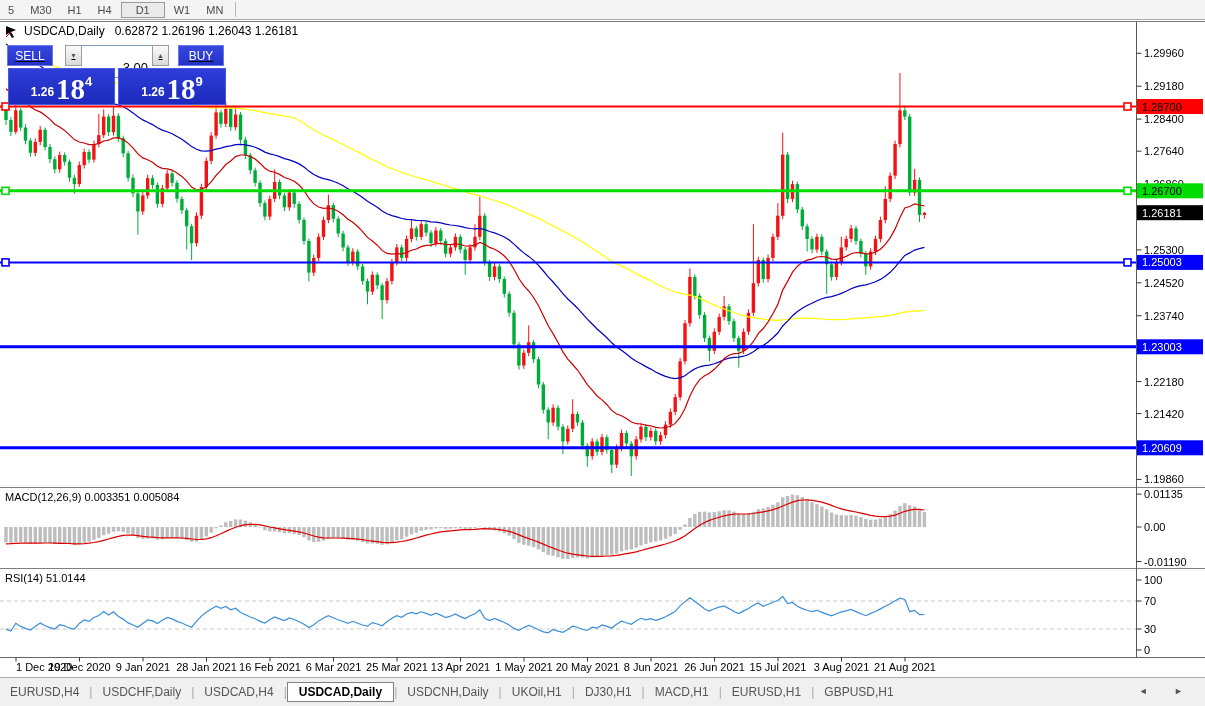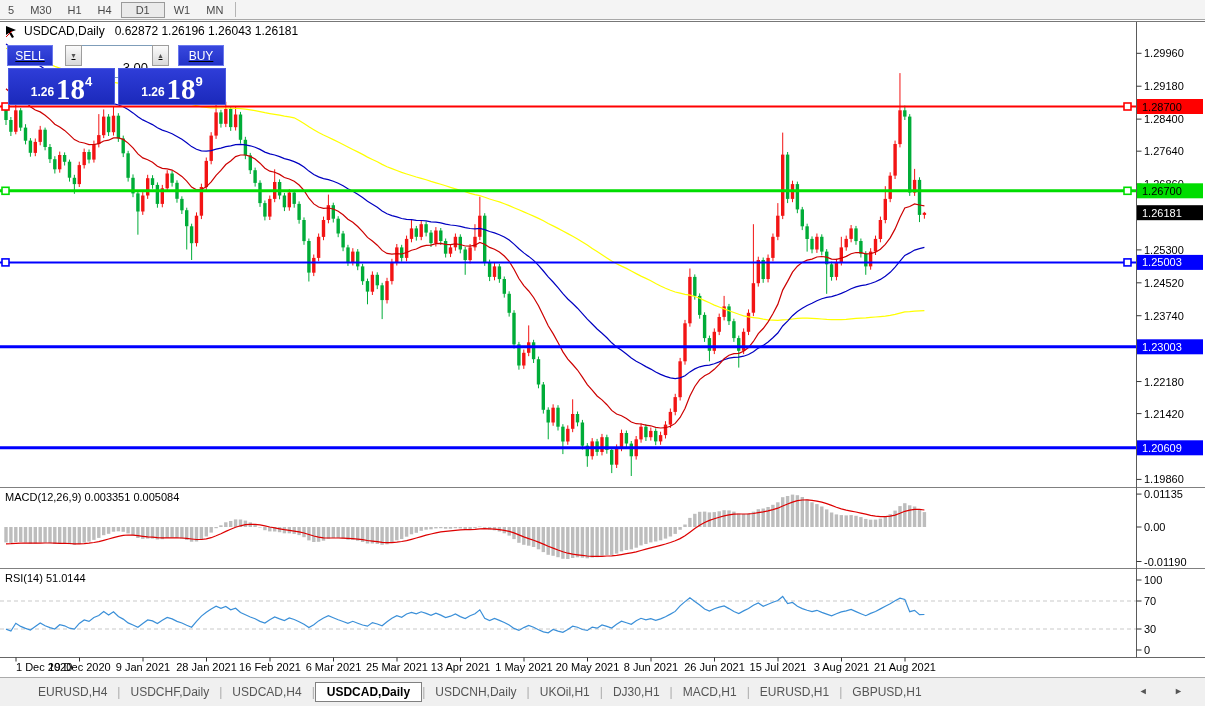--- a/index.html
+++ b/index.html
@@ -34,21 +34,21 @@
   .tw-price{width:105px;height:33px;background:linear-gradient(#2e3dd8,#1b29bb);
             border:1px solid #4a59e2;display:flex;align-items:flex-end;justify-content:center;
             color:#fff;cursor:pointer;padding-bottom:2px;}
   .tw-price.buy{margin-left:3px;width:106px;}
   .pp-base{font-size:12px;font-weight:bold;margin:0 2px 3px 0;}
   .pp-big{font-size:29px;font-weight:bold;line-height:0.82;font-family:Liberation Serif, serif;}
   .pp-sup{font-size:13px;font-weight:bold;margin-bottom:13px;}
   
   #tabbar{position:absolute;left:0;top:677px;width:1205px;height:29px;background:#f0f0f0;
           border-top:1px solid #ababab;z-index:5;display:flex;align-items:center;
-          padding-left:28px;box-sizing:border-box;}
+          box-sizing:border-box;}
   .tab{font-size:12px;color:#555;padding:2px 10px;cursor:pointer;white-space:nowrap;}
   .tab.active{background:#fff;border:1px solid #808080;color:#000;font-weight:bold;
               padding:2px 11px;}
   .tsep{color:#aaa;font-size:12px;}
   .tab-arrows{position:absolute;right:10px;top:8px;color:#555;font-size:9px;letter-spacing:12px;}
 </style>
 </head>
 <body>
 
 <div id="toolbar">

